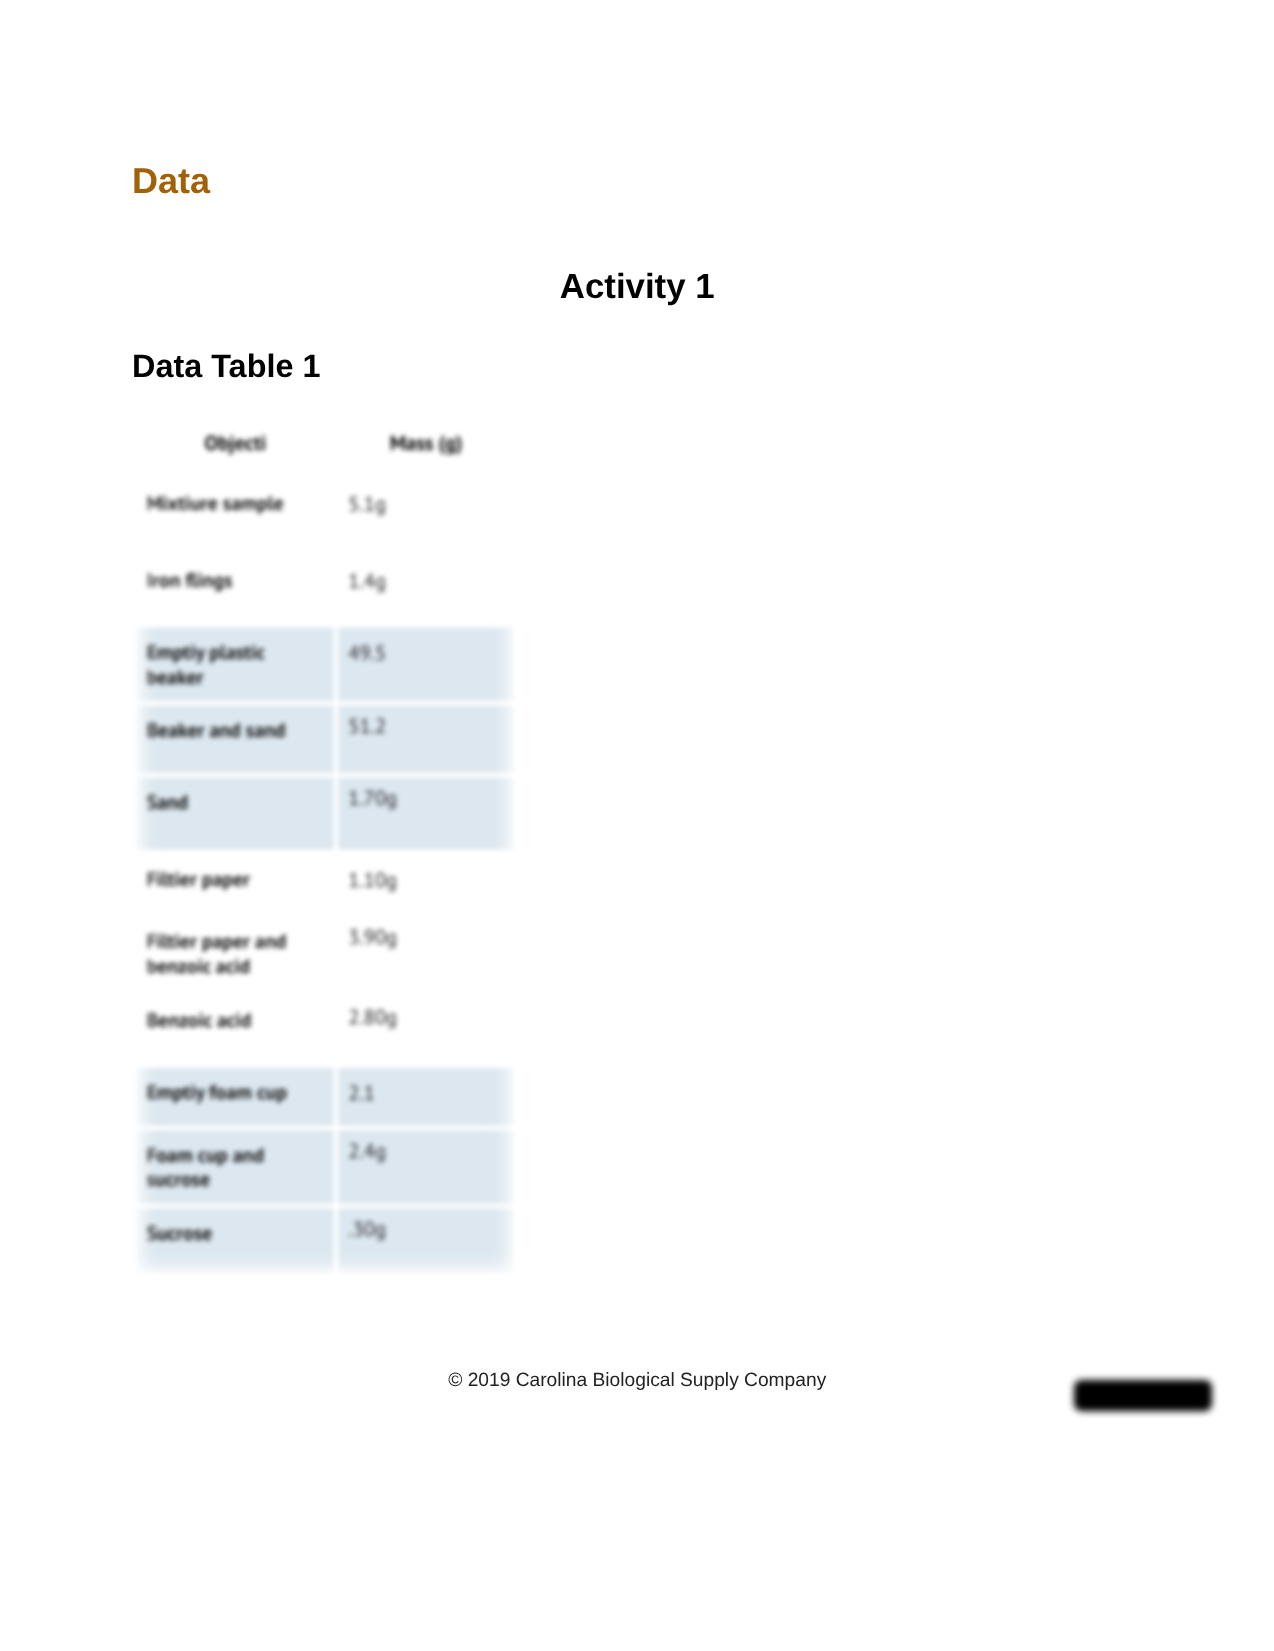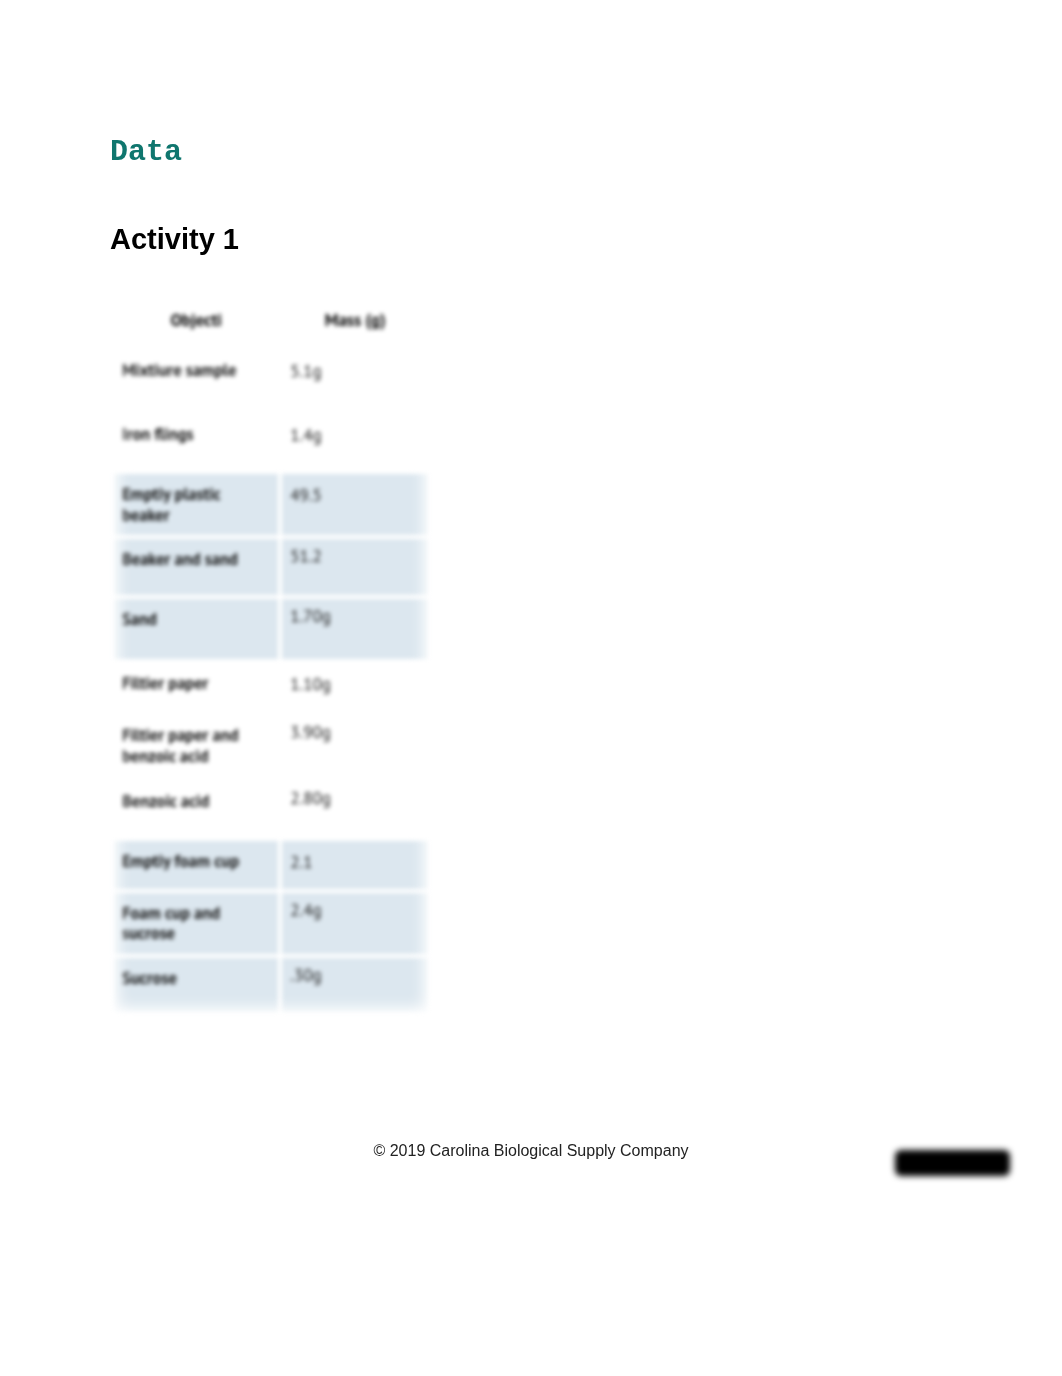--- a/index.html
+++ b/index.html
@@ -13,30 +13,31 @@
       background: #ffffff;
       font-family: 'Segoe UI', 'PT Sans', Arial, sans-serif;
       position: relative;
     }
     .page {
       padding: 135px 110px 0 110px;
     }
     .h-data {
       font-weight: 900;
       font-size: 30px;
-      color: #0f766e;
-      font-family: Liberation Mono, monospace;
+      color: #a16207;
+      font-family: Liberation Sans, sans-serif;
       margin-bottom: 54px;
     }
     .h-activity {
       font-weight: 900;
       font-size: 29px;
       color: #000;
       font-family: Arial, 'Arial Black', sans-serif;
       margin-bottom: 34px;
+      text-align: center;
     }
     .h-table {
       font-weight: 900;
       font-size: 27px;
       color: #000;
       font-family: Arial, 'Arial Black', sans-serif;
       margin-bottom: 18px;
     }
     .table-wrap {
       width: 322px;
@@ -111,20 +112,21 @@
       border-radius: 6px;
       filter: blur(3px);
     }
   </style>
 </head>
 <body>
 
 <div class="page">
   <h1 class="h-data">Data</h1>
   <h2 class="h-activity">Activity 1</h2>
+  <h3 class="h-table">Data Table 1</h3>
 
   <div class="table-wrap">
     <table>
       <colgroup>
         <col style="width:53%">
         <col style="width:47%">
       </colgroup>
       <thead>
         <tr>
           <th>Objecti</th>

